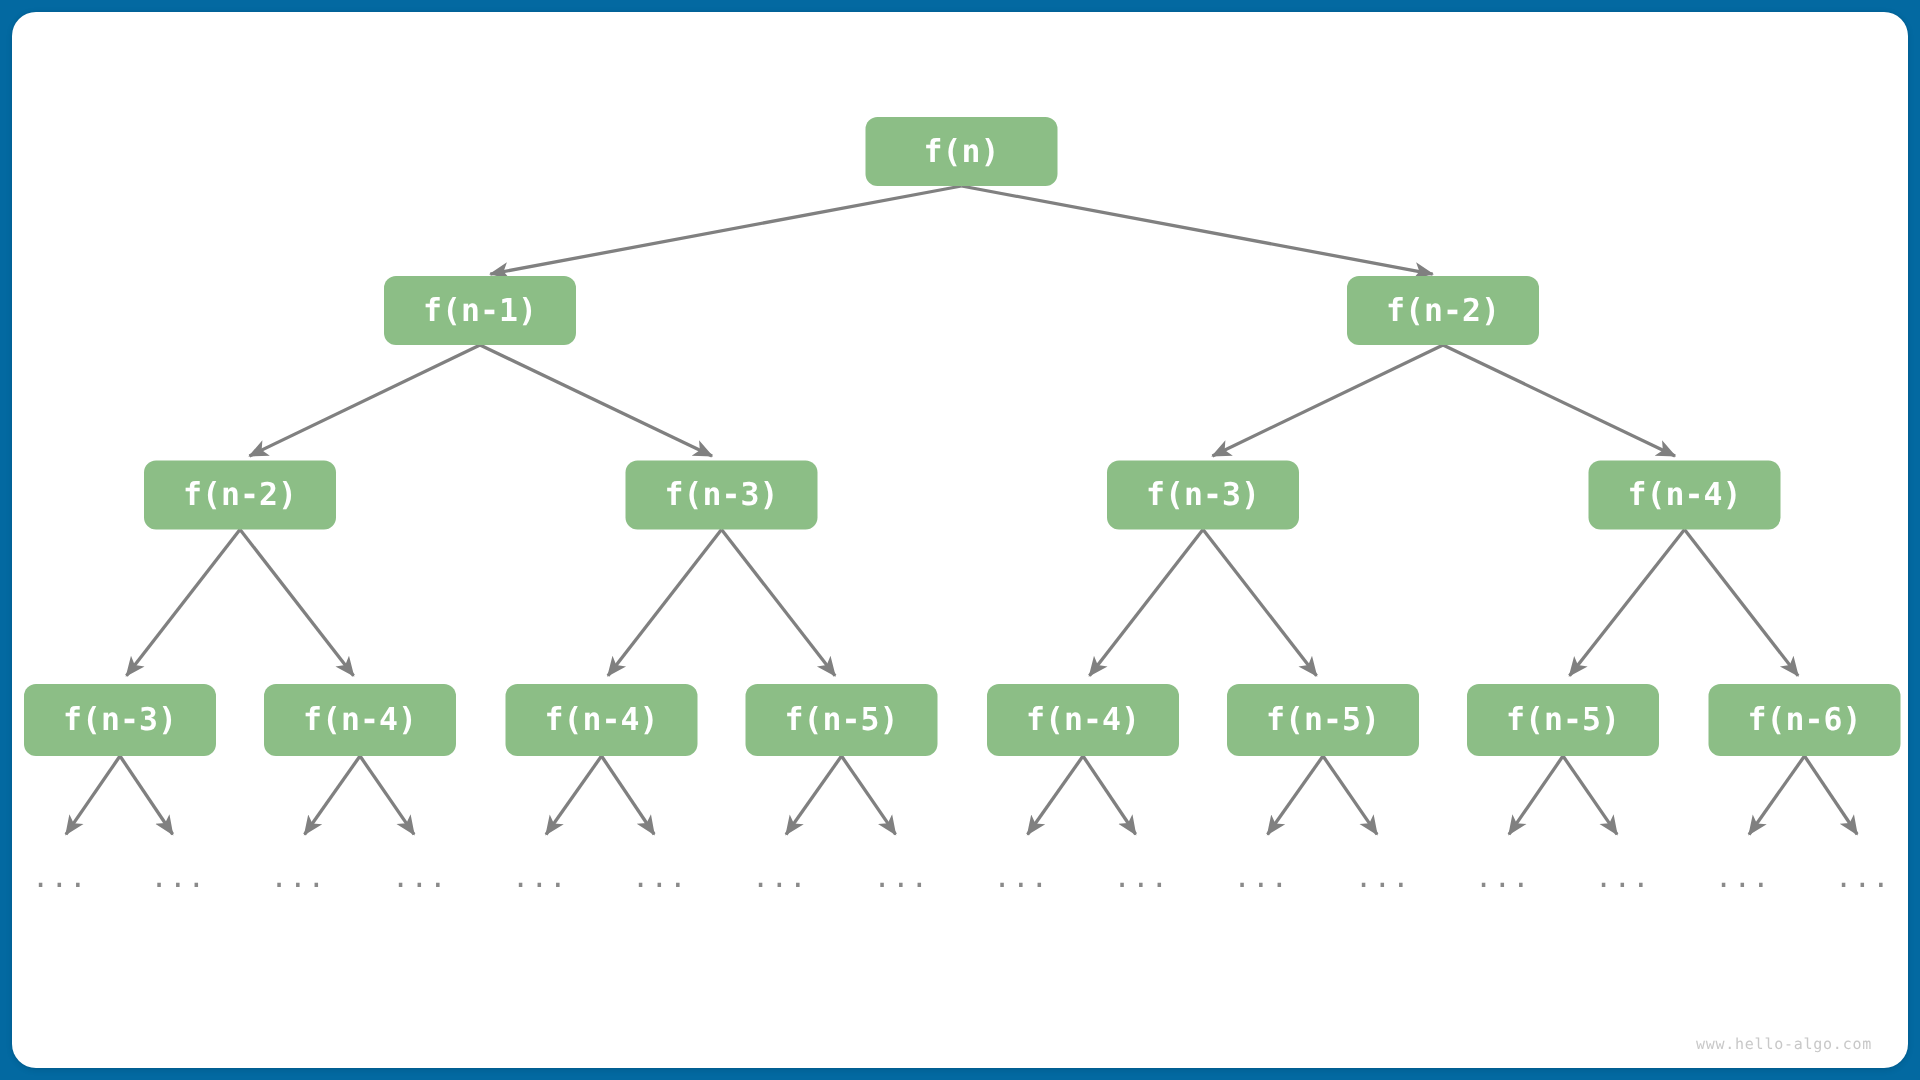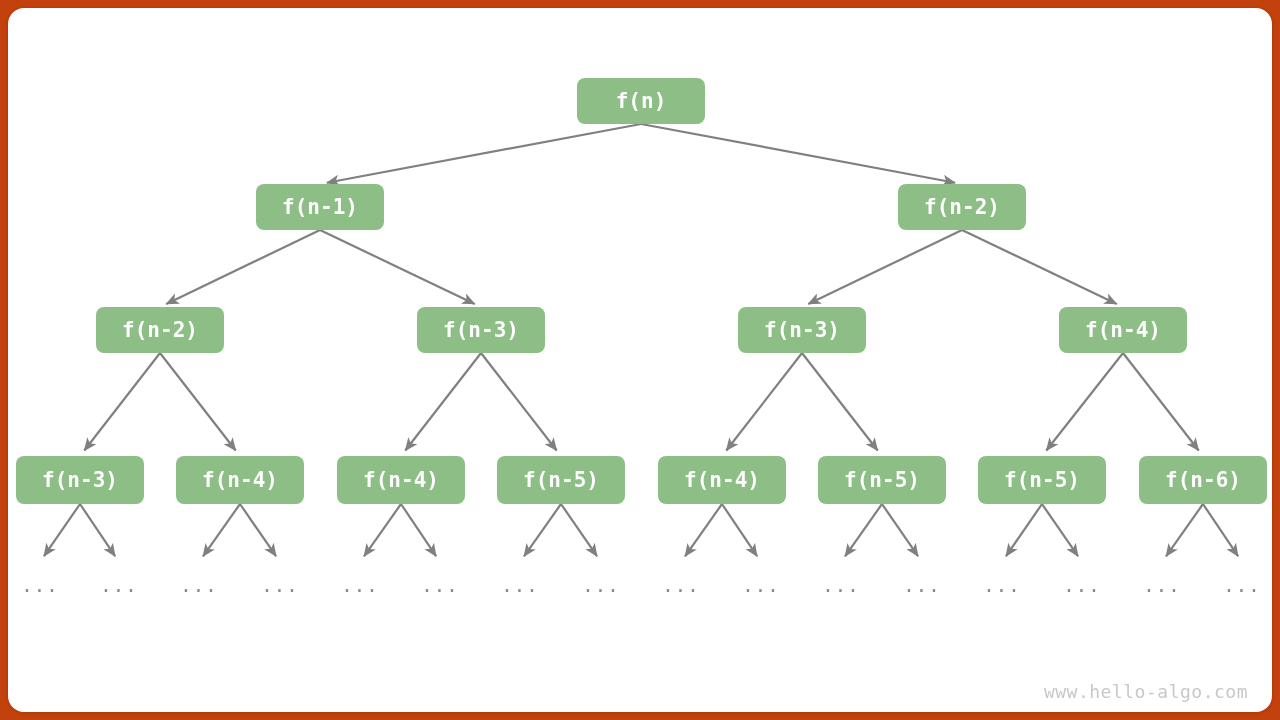--- a/index.html
+++ b/index.html
@@ -8,21 +8,21 @@
     background: #ffffff;
     width: 1280px;
     height: 720px;
     overflow: hidden;
     font-family: "DejaVu Sans Mono", monospace;
   }
   #canvas {
     position: relative;
     width: 1280px;
     height: 720px;
-    background: #c2410c;
+    background: #0369a1;
   }
   #card {
     position: absolute;
     left: 8px;
     top: 8px;
     width: 1264px;
     height: 704px;
     background: #ffffff;
     border-radius: 16px;
     box-shadow: 0 1px 4px rgba(0,0,0,0.10), 0 0 0 1px rgba(0,0,0,0.025);
@@ -56,21 +56,21 @@
     text-anchor: middle;
     dominant-baseline: middle;
     letter-spacing: 1px;
   }
   .watermark {
     position: absolute;
     right: 32px;
     bottom: 18px;
     color: #c8c8c8;
     font-family: "DejaVu Sans Mono", monospace;
-    font-size: 18px;
+    font-size: 10px;
     letter-spacing: 0.5px;
     white-space: nowrap;
     margin-left: 23px;
   }
 </style>
 </head>
 <body>
 
 <div id="canvas">
   <div id="card"></div>

